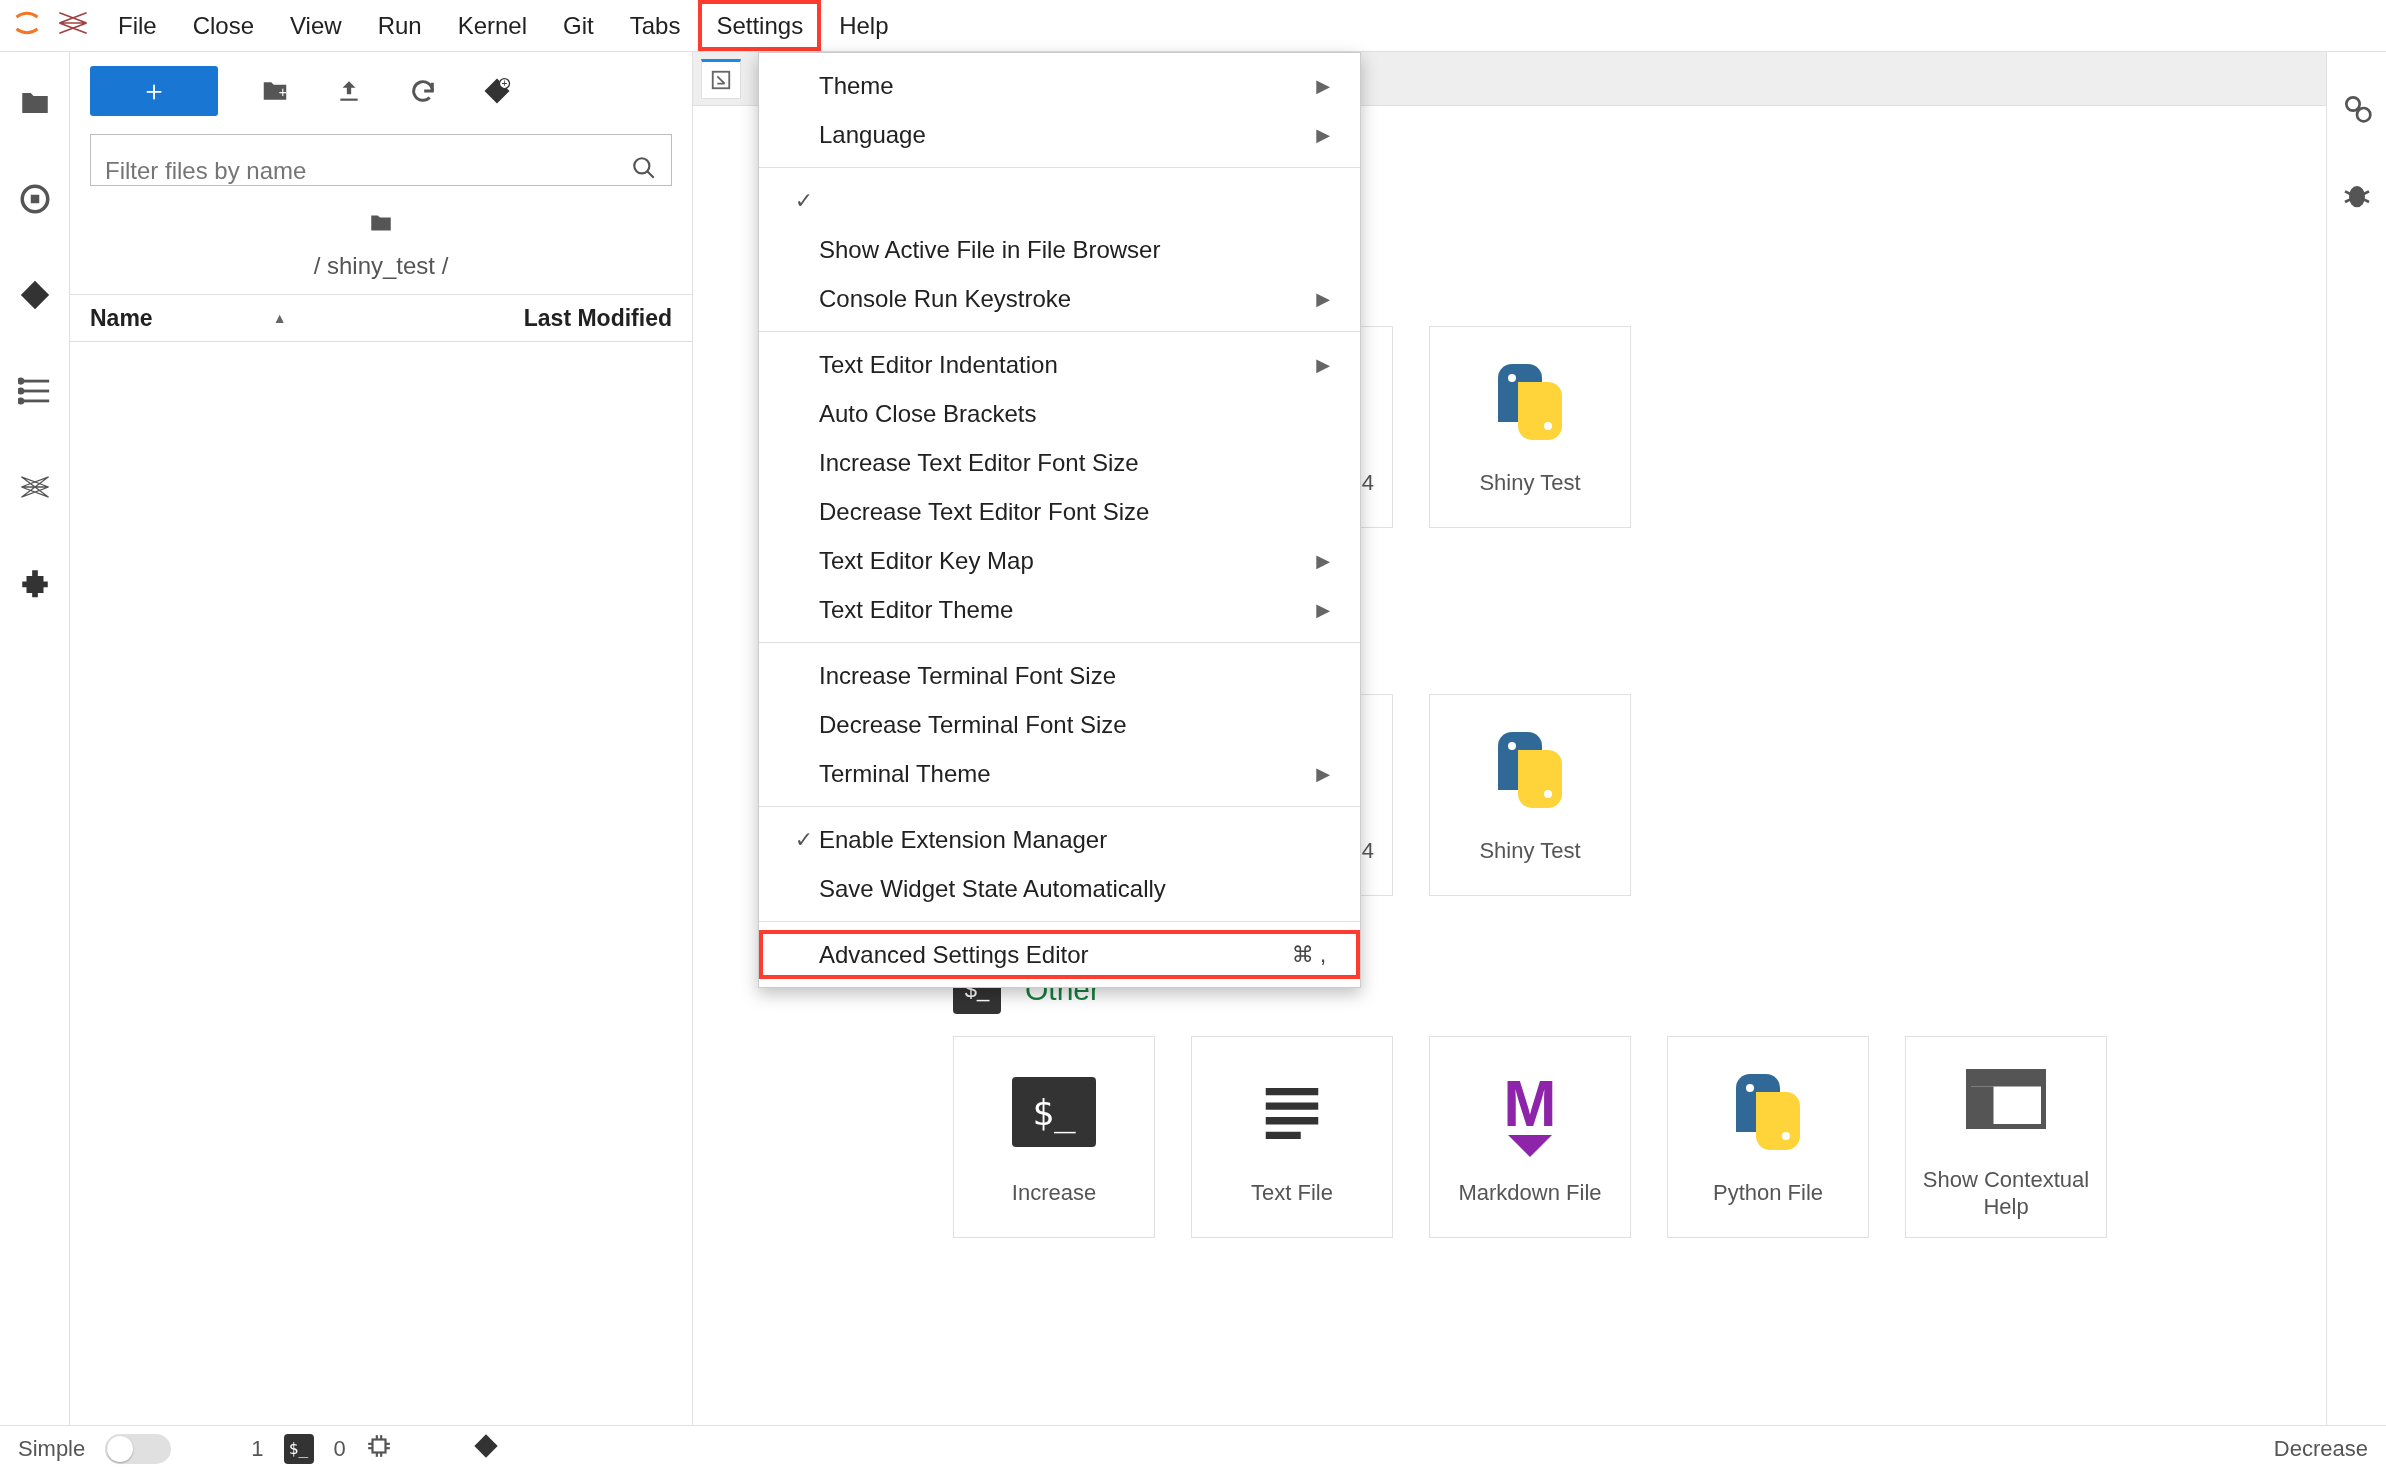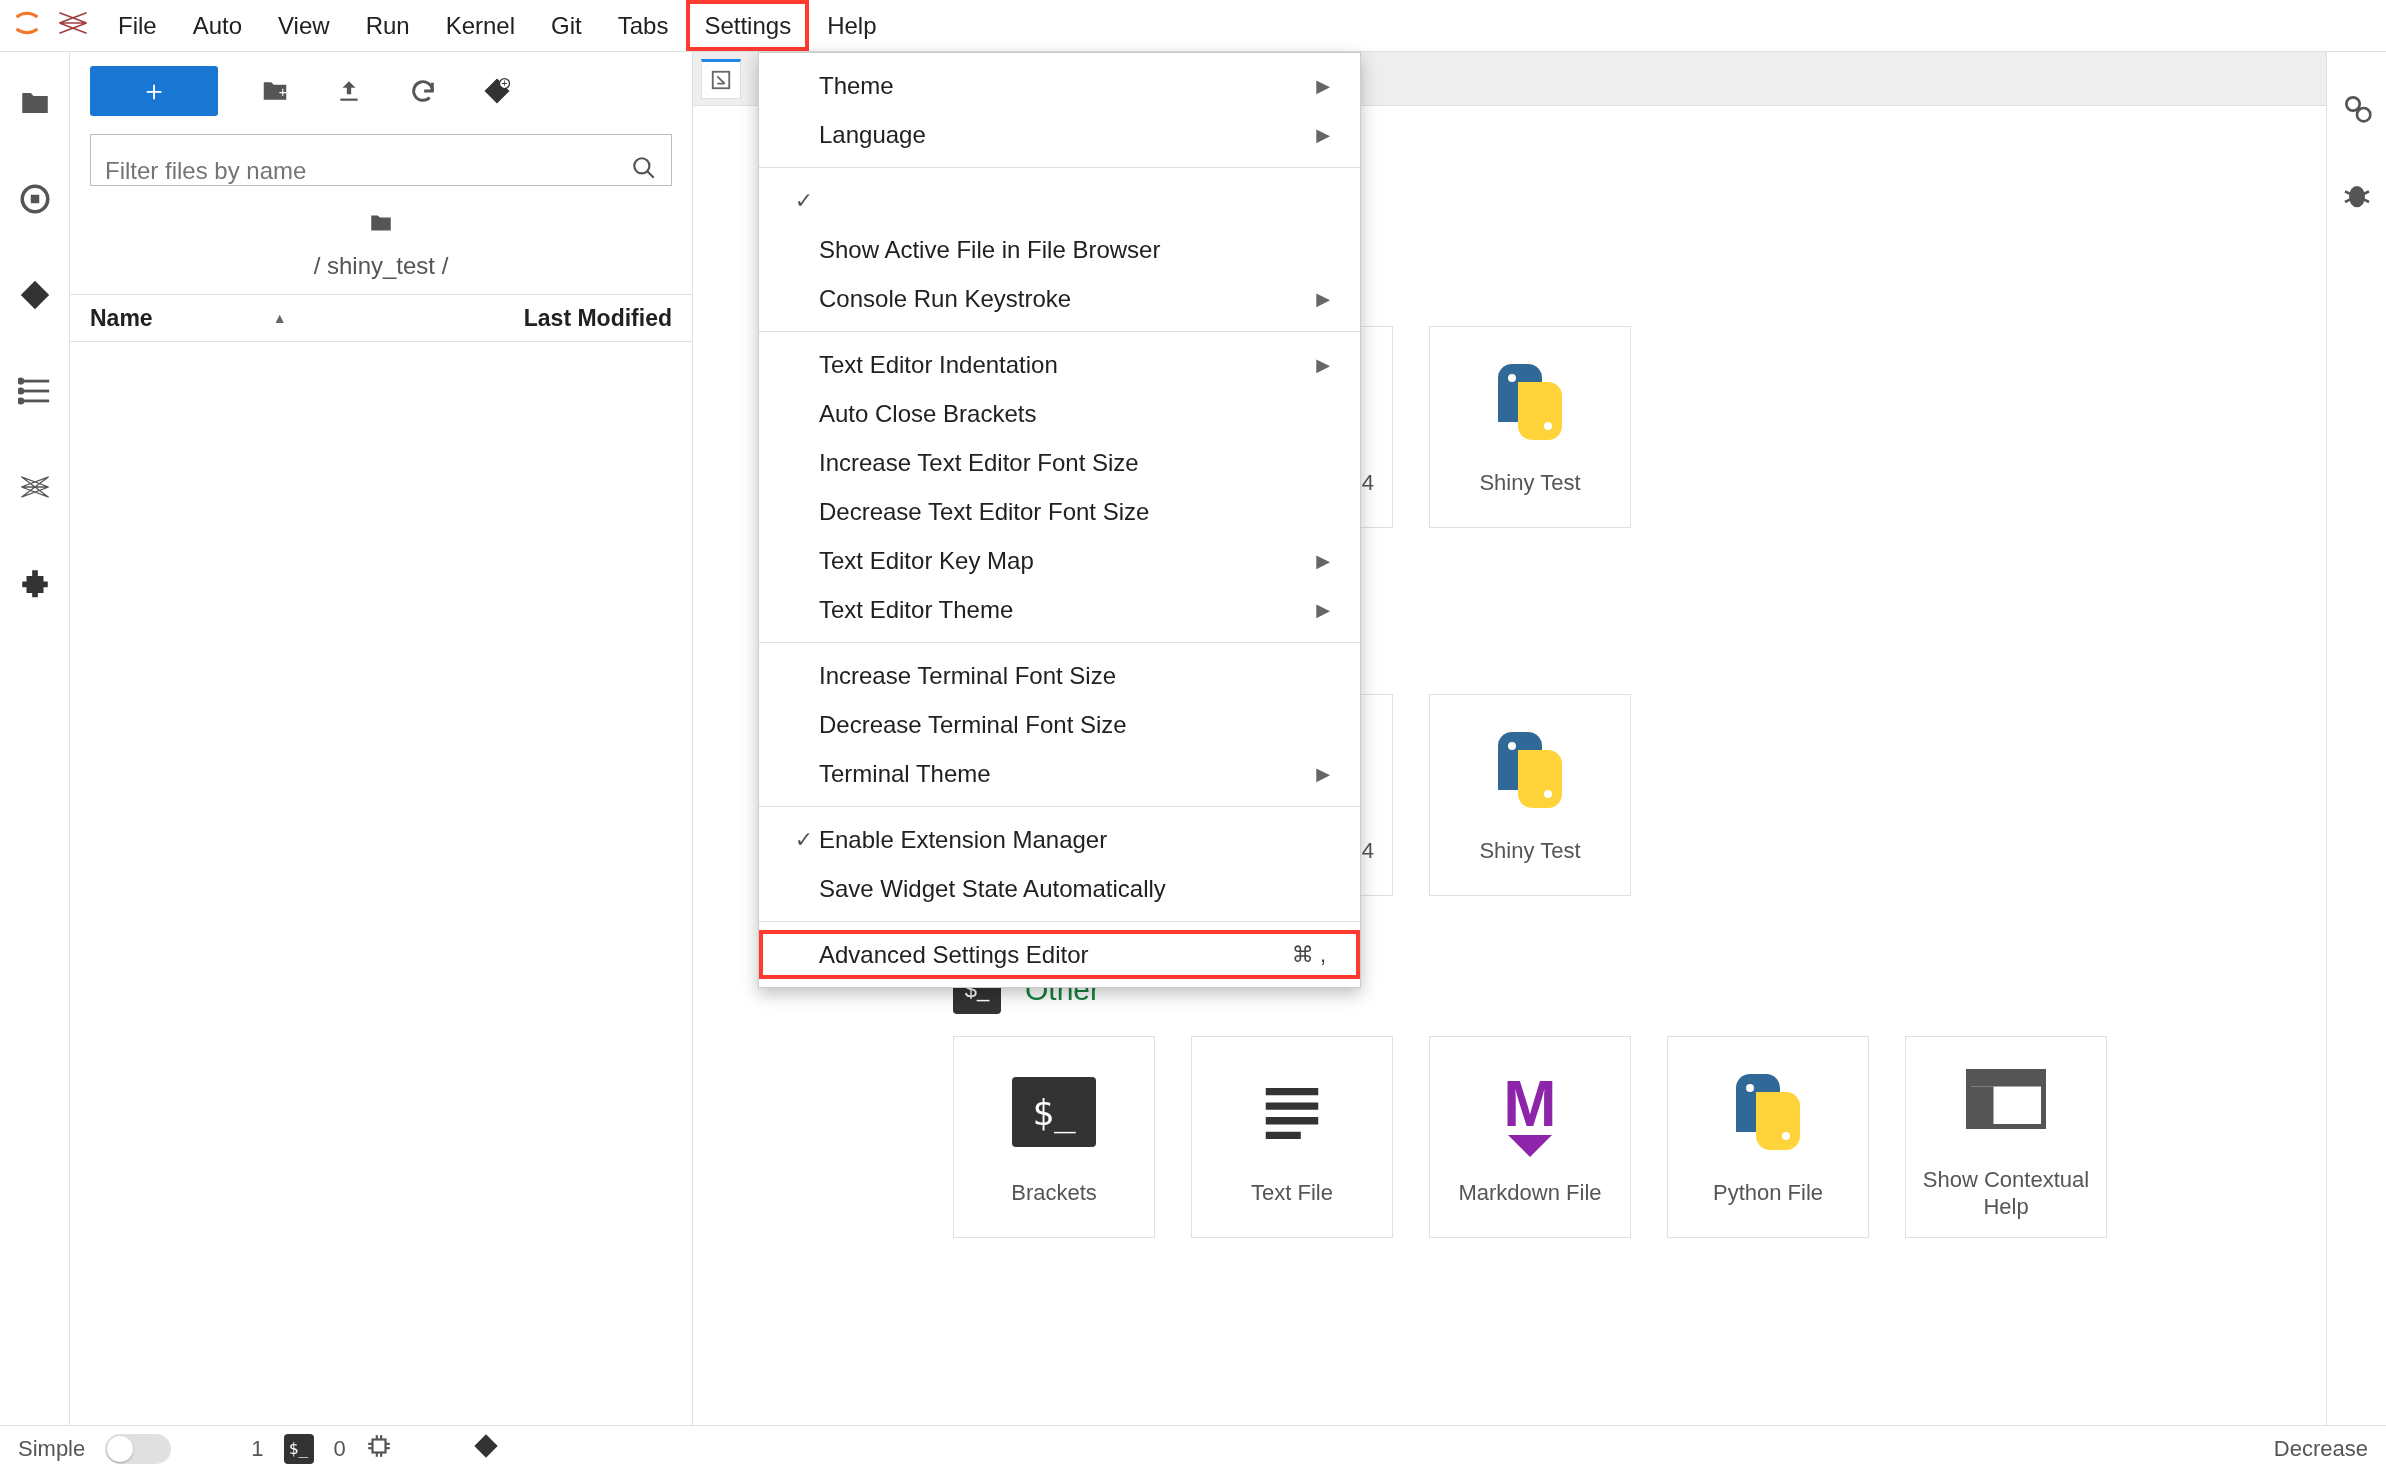--- a/index.html
+++ b/index.html
@@ -95,21 +95,21 @@
             <path d="M6 28 Q20 38 34 28" stroke="#f37726" stroke-width="4" fill="none"></path>
           </svg>
       </span>
       <span>
         <svg width="34" height="34" viewBox="0 0 40 40">
             <path d="M4 20 L36 8 M4 20 L36 20 M4 20 L36 32 M4 8 L36 20 M4 32 L36 20" stroke="#a04040" stroke-width="2" fill="none"></path>
           </svg>
       </span>
     </div>
     <div class="menu-item">File</div>
-    <div class="menu-item">Auto</div>
+    <div class="menu-item">Close</div>
     <div class="menu-item">View</div>
     <div class="menu-item">Run</div>
     <div class="menu-item">Kernel</div>
     <div class="menu-item">Git</div>
     <div class="menu-item">Tabs</div>
     <div class="menu-item hl">Settings</div>
     <div class="menu-item">Help</div>
   </div>
 
   <div class="dropdown" id="dropdown">
@@ -360,21 +360,21 @@
 
         <div class="section-row visible" style="margin-top:70px;">
           <div class="section-icon">$_</div>
           <div class="section-title">Other</div>
         </div>
         <div class="cards">
           <div class="card">
             <div class="icon">
                 <div class="term-icon">$_</div>
               </div>
-            <div class="label">Brackets</div>
+            <div class="label">Increase</div>
           </div>
           <div class="card">
             <div class="icon textfile-icon">
               <svg viewBox="0 0 24 24" stroke="#333" stroke-width="2.5">
                   <line x1="3" y1="5" x2="21" y2="5"></line>
                   <line x1="3" y1="10" x2="21" y2="10"></line>
                   <line x1="3" y1="15" x2="21" y2="15"></line>
                   <line x1="3" y1="20" x2="15" y2="20"></line>
                 </svg>
             </div>

